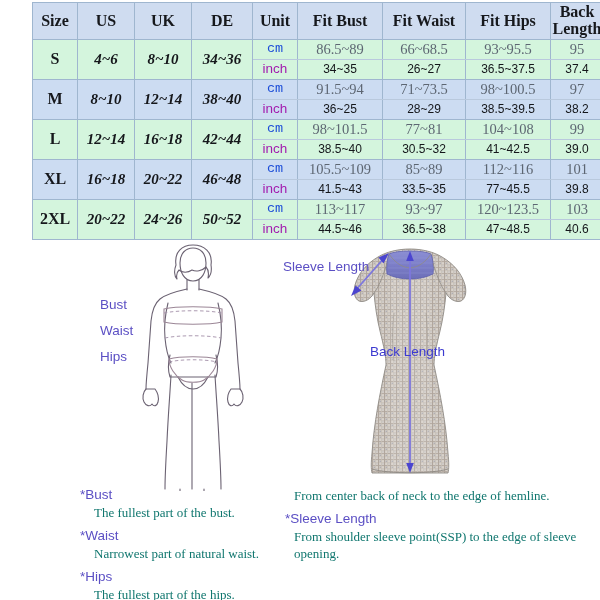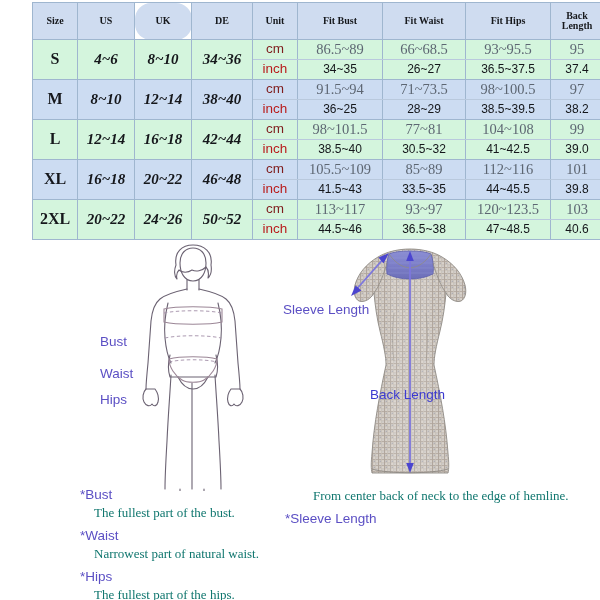--- a/index.html
+++ b/index.html
@@ -31,21 +31,21 @@
     border: 1px solid #9fb6cf;
     text-align: center;
     vertical-align: middle;
     padding: 0;
     line-height: 1.05;
   }
   thead th {
     background: #cfdcf0;
     font-family: "Liberation Serif", serif;
     font-weight: bold;
-    font-size: 10px;
+    font-size: 16px;
     color: #16181c;
     height: 36px;
   }
   tbody td {
     height: 19px;
     font-size: 14px;
   }
   tr.band-green td { background: #d4f5dd; }
   tr.band-blue  td { background: #ccdcf2; }
   td.size-cell {
@@ -56,25 +56,25 @@
   }
   td.region-cell {
     font-family: "Liberation Serif", serif;
     font-weight: bold;
     font-style: italic;
     font-size: 15px;
     color: #15171b;
   }
   td.unit-cell {
     font-size: 13.5px;
-    color: #b91c1c;
+    color: #a21caf;
   }
   td.unit-cell.cm-unit {
-    font-family: Liberation Sans, sans-serif;
-    color: #7f1d1d;
+    font-family: Liberation Mono, monospace;
+    color: #1d4ed8;
   }
   td.val-cell {
     font-size: 14px;
     color: #1d2025;
   }
   td.val-cell.cm-val {
     font-family: "Liberation Serif", serif;
     color: #5d6672;
     font-size: 14.5px;
   }
@@ -109,23 +109,22 @@
     top: 0px;
     width: 160px;
     height: 250px;
   }
   .measure-label {
     position: absolute;
     color: #5B4FC4;
     font-family: "Liberation Sans", sans-serif;
     font-size: 13.5px;
     white-space: nowrap;
-    margin-top: 43px;
-  }
-  #label-bust   { left: 100px; top: 48px; }
+  }
+  #label-bust   { left: 100px; top: 54px; }
   #label-waist  { left: 100px; top: 80px; }
   #label-hips   { left: 100px; top: 106px; }
   #label-sleeve-length { left: 283px; top: 16px; }
   #label-back-length   { left: 370px; top: 101px; color:#3c3ad0; }
 
   
   #definitions {
     position: absolute;
     left: 0;
     top: 487px;
@@ -141,32 +140,32 @@
     margin: 0 0 2px 0;
     font-family: "Liberation Sans", sans-serif;
   }
   .def-desc {
     color: #0f766e;
     font-size: 13px;
     margin: 0 0 7px 14px;
     font-family: Liberation Serif, serif;
     line-height: 1.32;
   }
-  #def-col-right .def-desc { margin-left: 28px; }
+  #def-col-right .def-desc { margin-left: 9px; }
 </style>
 </head>
 <body>
 
 <div id="size-table-wrap">
   <table class="size-table">
     <thead>
       <tr>
         <th style="width:44px;">Size</th>
         <th style="width:56px;">US</th>
-        <th style="width:56px;border-radius:16px;">UK</th>
+        <th style="width:56px;">UK</th>
         <th style="width:60px;">DE</th>
         <th style="width:44px;">Unit</th>
         <th style="width:84px;">Fit Bust</th>
         <th style="width:82px;">Fit Waist</th>
         <th style="width:84px;">Fit Hips</th>
         <th style="width:52px;">Back Length</th>
 
       </tr>
     </thead>
     <tbody>
@@ -243,21 +242,21 @@
         <td class="val-cell cm-val">105.5~109</td>
         <td class="val-cell cm-val">85~89</td>
         <td class="val-cell cm-val">112~116</td>
         <td class="val-cell cm-val">101</td>
 
       </tr>
       <tr class="band-blue">
         <td class="unit-cell">inch</td>
         <td class="val-cell inch-val">41.5~43</td>
         <td class="val-cell inch-val">33.5~35</td>
-        <td class="val-cell inch-val">44~45.5</td>
+        <td class="val-cell inch-val">77~45.5</td>
         <td class="val-cell inch-val">39.8</td>
 
       </tr>
 
       <tr class="band-green cm-row">
         <td class="size-cell" rowspan="2">2XL</td>
         <td class="region-cell" rowspan="2">20~22</td>
         <td class="region-cell" rowspan="2">24~26</td>
         <td class="region-cell" rowspan="2">50~52</td>
         <td class="unit-cell cm-unit">cm</td>
@@ -446,15 +445,16 @@
     <p class="def-desc">The fullest part of the bust.</p>
     <p class="def-term">*Waist</p>
     <p class="def-desc">Narrowest part of natural waist.</p>
     <p class="def-term">*Hips</p>
     <p class="def-desc">The fullest part of the hips.</p>
   </div>
 
   <div class="def-col" id="def-col-right">
     <p class="def-desc">From center back of neck to the edge of hemline.</p>
     <p class="def-term">*Sleeve Length</p>
+    <p class="def-desc">From shoulder sleeve point(SSP) to the edge of sleeve opening.</p>
   </div>
 
 </div>
 
 </body></html>

